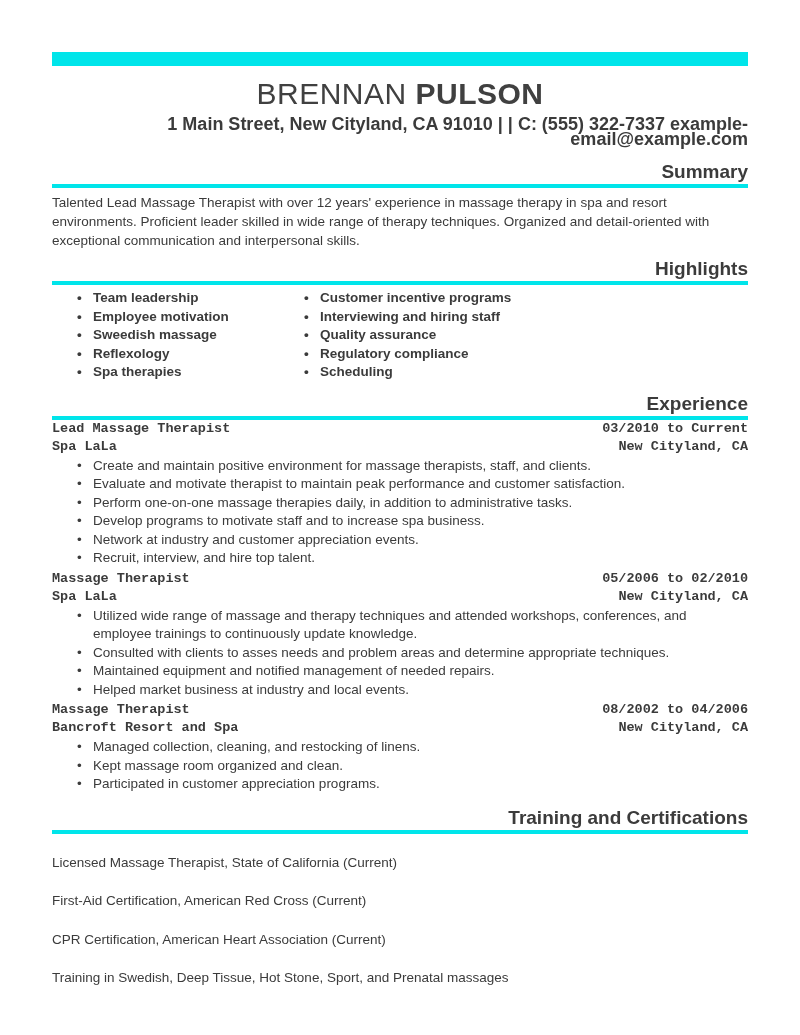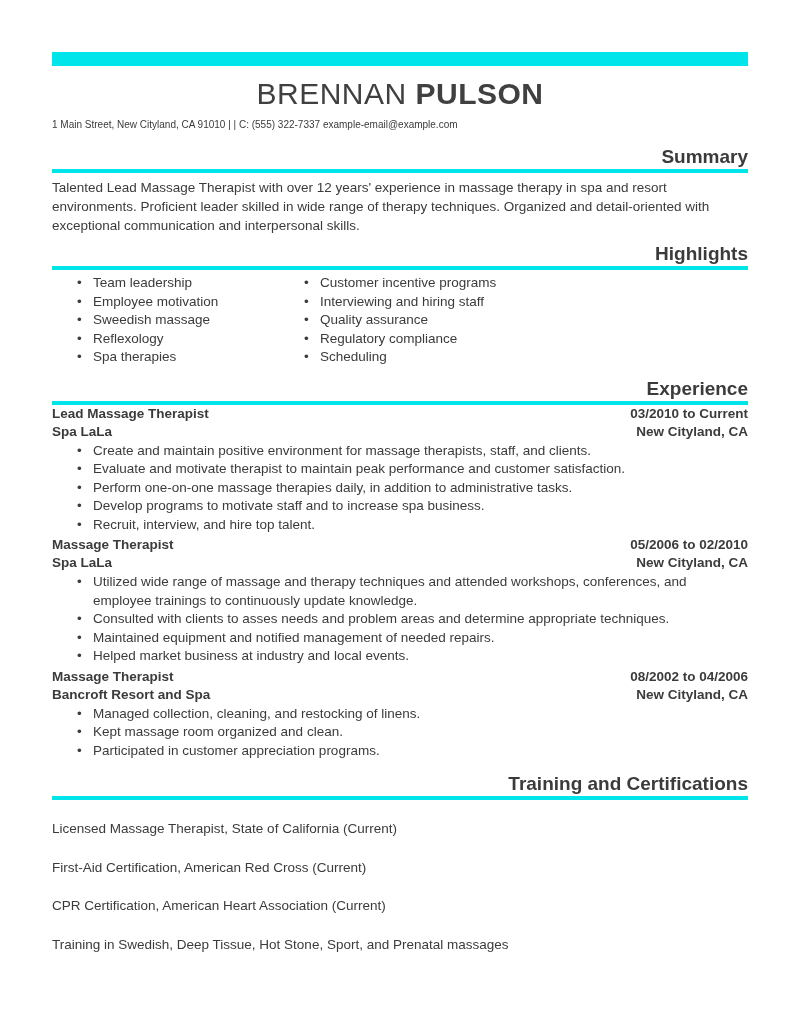--- a/index.html
+++ b/index.html
@@ -20,24 +20,25 @@
     font-size: 30px;
     line-height: 32px;
     margin-top: 12px;
     color: #404040;
     letter-spacing: 0.5px;
     white-space: nowrap;
   }
   .name .last { font-weight: bold; }
 
   .contact {
-    text-align: left;
-    font-size: 10px;
+    text-align: right;
+    font-size: 18px;
     line-height: 15px;
     margin-top: 7px;
+    font-weight: bold;
   }
 
   .section-title {
     text-align: right;
     font-size: 19px;
     line-height: 19px;
     font-weight: bold;
     margin: 0;
   }
   .mt-summary    { margin-top: 15px; }
@@ -46,21 +47,21 @@
   .mt-training   { margin-top: 14px; }
 
   .divider { height: 4px; background: var(--accent); margin-top: 3px; }
 
   .summary-text {
     font-size: 13.5px;
     line-height: 19px;
     margin: 5px 0 0 0;
   }
 
-  .highlights { display: flex; margin-top: 4px; }
+  .highlights { display: flex; margin-top: 4px; font-weight: bold; }
   .hl-col { list-style: none; margin: 0; padding: 0; }
   .hl-col.col1 { margin-left: 23px; width: 227px; }
   .hl-col.col2 { margin-left: 0; }
 
   li.bullet {
     position: relative;
     padding-left: 18px;
     font-size: 13.5px;
     line-height: 18.5px;
   }
@@ -70,20 +71,21 @@
     left: 2px;
     font-size: 13.5px;
   }
 
   .job-row {
     display: flex;
     justify-content: space-between;
     font-weight: bold;
     font-size: 13.5px;
     line-height: 18px;
+    font-family: Liberation Mono, monospace;
   }
   .job-row .right { text-align: right; }
 
   ul.job-bullets {
     list-style: none;
     margin: 1px 0 2px 23px;
     padding: 0;
   }
 
   .cert-list { margin-top: 5px; }
@@ -141,20 +143,21 @@
     </div>
     <div class="job-row">
       <span>Spa LaLa</span>
       <span class="right">New Cityland, CA</span>
     </div>
     <ul class="job-bullets">
       <li class="bullet">Create and maintain positive environment for massage therapists, staff, and clients.</li>
       <li class="bullet">Evaluate and motivate therapist to maintain peak performance and customer satisfaction.</li>
       <li class="bullet">Perform one-on-one massage therapies daily, in addition to administrative tasks.</li>
       <li class="bullet">Develop programs to motivate staff and to increase spa business.</li>
+      <li class="bullet">Network at industry and customer appreciation events.</li>
       <li class="bullet">Recruit, interview, and hire top talent.</li>
     </ul>
   </div>
 
   <div>
     <div class="job-row">
       <span>Massage Therapist</span>
       <span class="right">05/2006 to 02/2010</span>
     </div>
     <div class="job-row">

